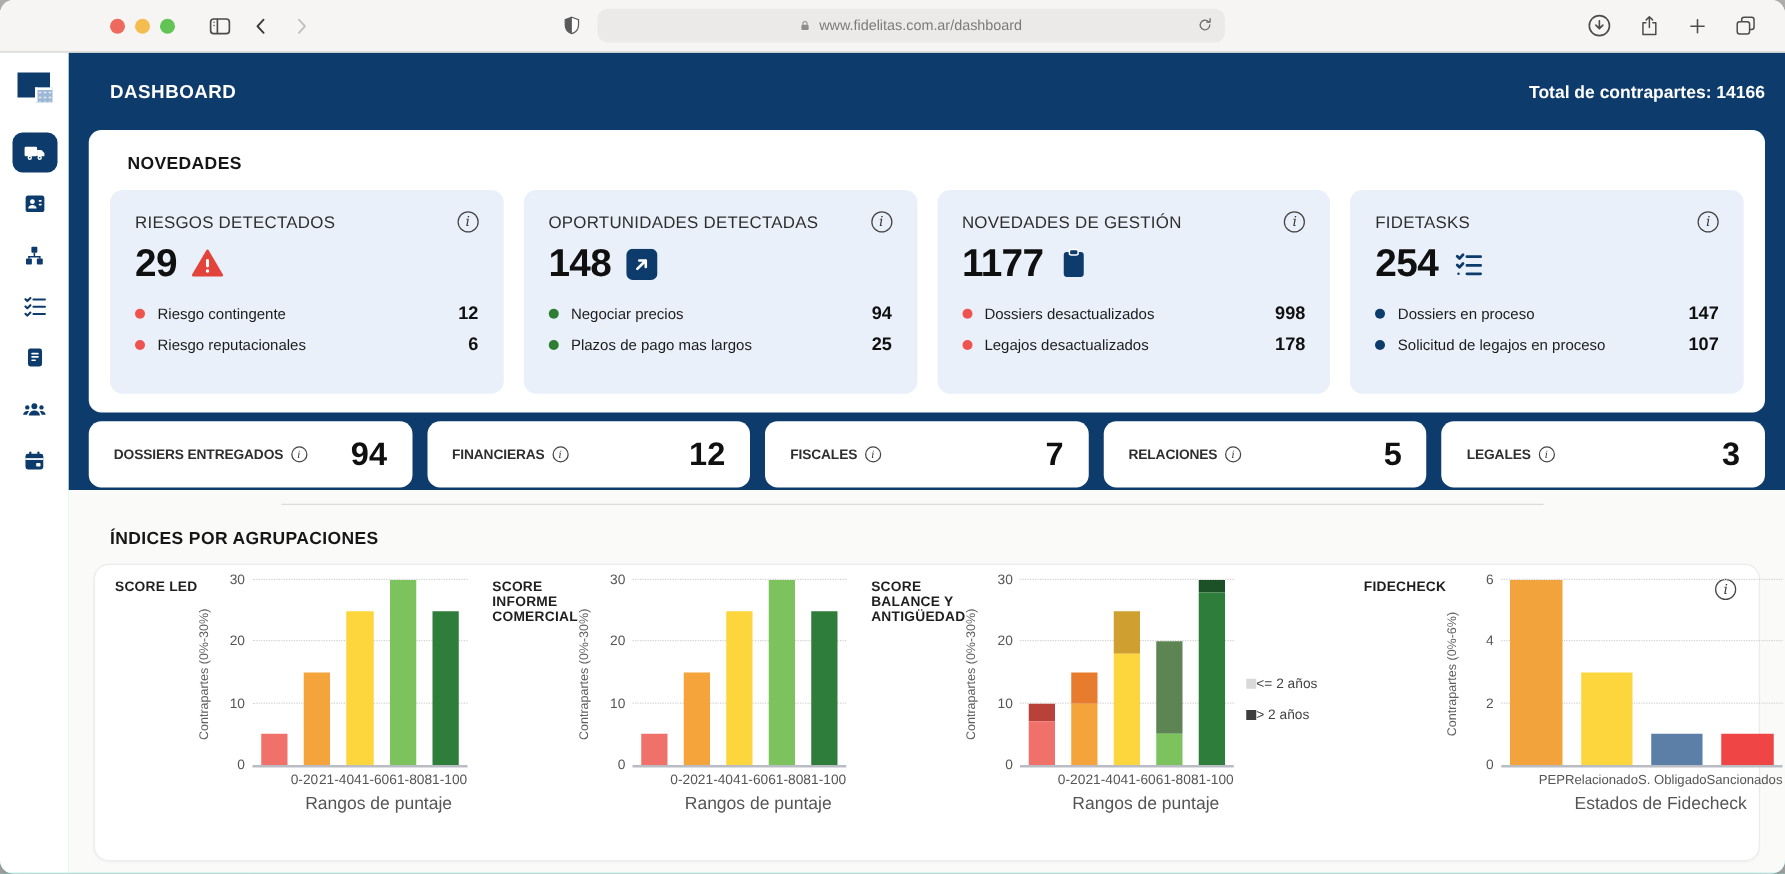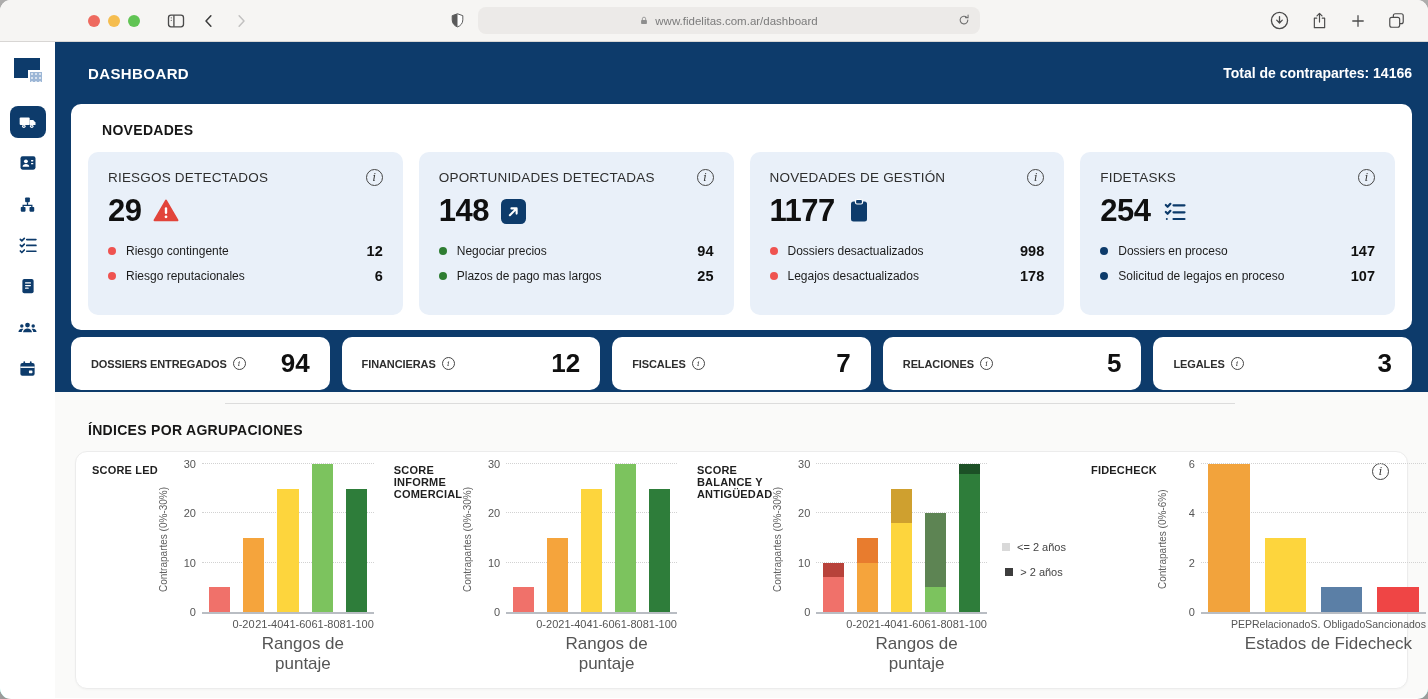--- a/index.html
+++ b/index.html
@@ -90,23 +90,23 @@
   .slots{position:absolute;inset:0;display:flex;z-index:2;}
   .slot{flex:1;display:flex;justify-content:center;align-items:flex-end;height:100%;}
   .bar{width:62%;}
   .chart[data-chart="3"] .bar{width:74%;}
   .bar.stack{height:100%;display:flex;flex-direction:column;justify-content:flex-end;background:transparent;}
   .seg{width:100%;}
   .seg.hatch{background-image:repeating-linear-gradient(45deg,rgba(255,255,255,.3) 0 1.5px,transparent 1.5px 4.5px);}
   .xticks{display:flex;margin-top:4px;padding-left:30px;}
   .xticks span{flex:1;text-align:center;font-size:11px;color:#555;white-space:nowrap;}
   .chart[data-chart="3"] .xticks span{font-size:10.5px;}
-  .x-title{text-align:center;font-size:17px;color:#555;margin-top:4px;padding-left:30px;}
+  .x-title{text-align:center;font-size:14px;color:#555;margin-top:4px;padding-left:30px;}
   .legend{display:flex;flex-direction:column;gap:13px;justify-content:center;margin:0 0 34px 10px;font-size:11px;color:#444;flex:0 0 74px;}
-  .lrow{display:flex;align-items:center;gap:7px;white-space:nowrap;justify-content:center;}
+  .lrow{display:flex;align-items:center;white-space:nowrap;}
   .sw{width:8px;height:8px;display:inline-block;flex:0 0 8px;}
 </style>
 </head>
 <body>
 
 <div class="window">
 
   <div class="chrome">
     <div class="traffic">
       <span class="tl" style="background: rgb(238, 106, 95);"></span>

